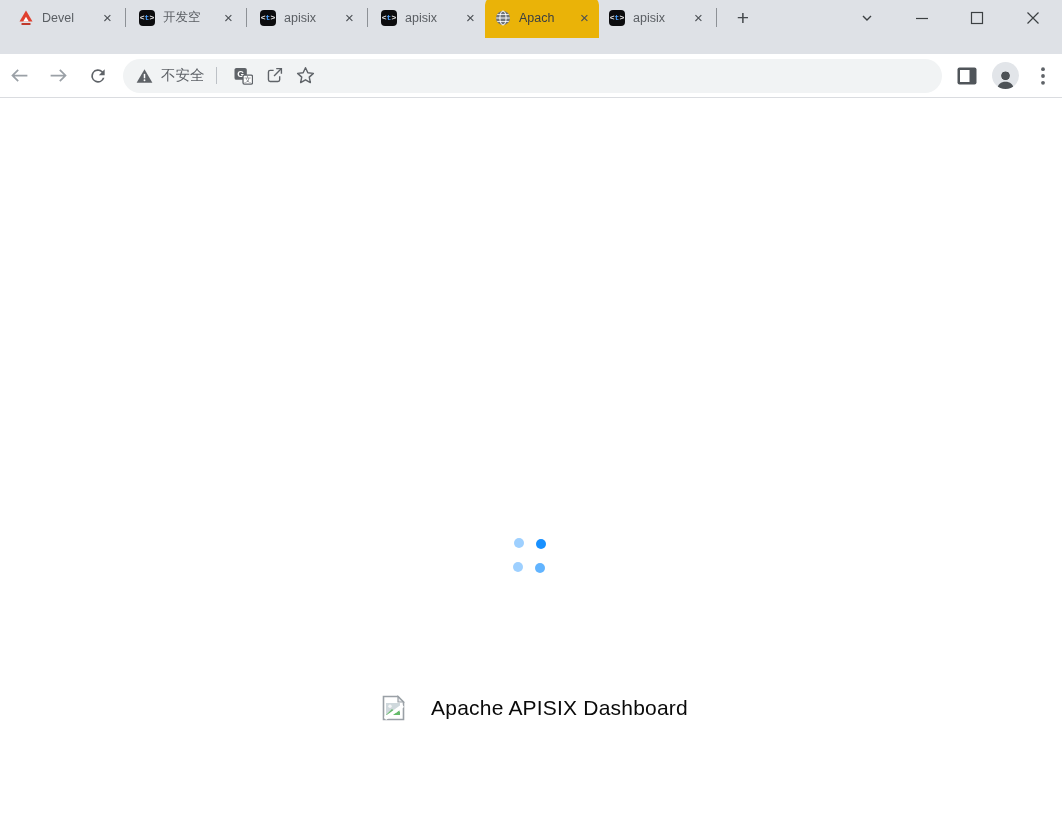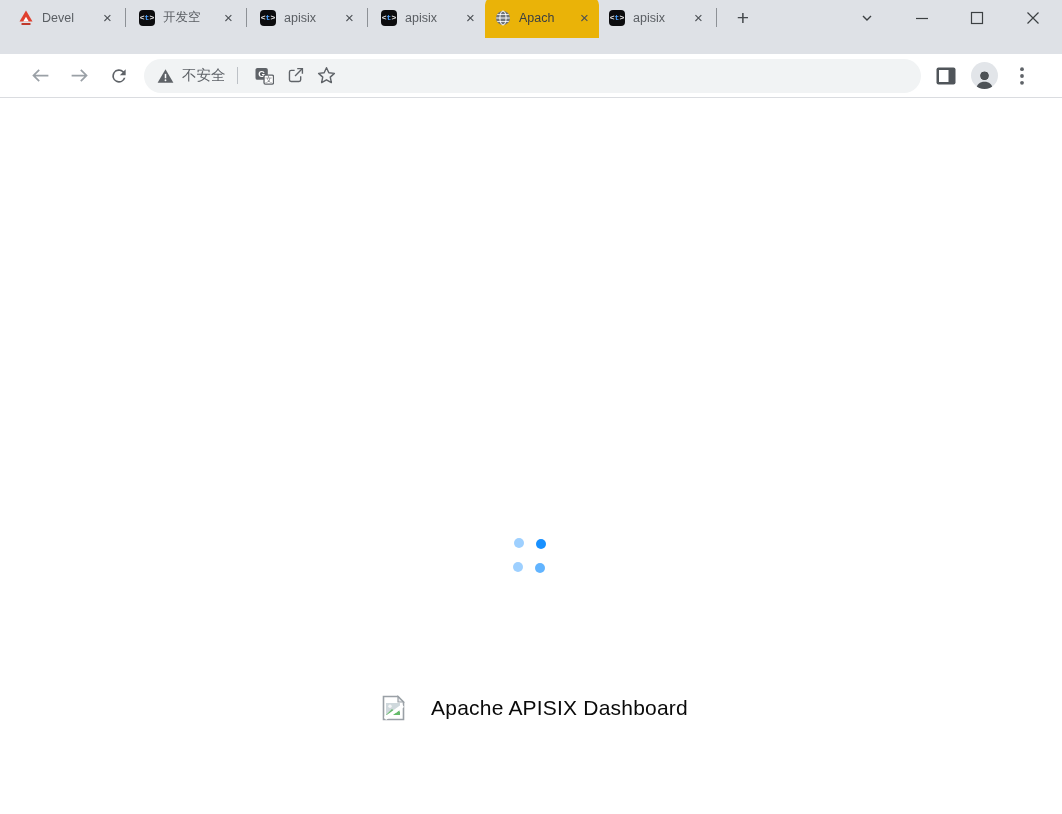--- a/index.html
+++ b/index.html
@@ -39,21 +39,21 @@
   .fav-t .br { color: #e8e8e8; } .fav-t .tl { color: #4da3ff; }
   .newtab-btn {
     width: 28px; height: 28px; margin-left: 9px; border-radius: 50%;
     display: flex; align-items: center; justify-content: center;
     font-size: 21px; font-weight: 300; color: #45494d; align-self: center;
   }
   .win-controls { position: absolute; top: 2px; right: 0; display: flex; height: 32px; }
   .win-btn { width: 55px; height: 32px; display: flex; align-items: center; justify-content: center; }
 
   
-  .toolbar { height: 43px; background: #fff; display: flex; align-items: center; padding: 0 21px; flex: none; }
+  .toolbar { height: 43px; background: #fff; display: flex; align-items: center; padding: 0 0; flex: none; }
   .nav-btn { width: 33px; height: 33px; margin: 0 3px; display: flex; align-items: center; justify-content: center; border-radius: 50%; }
   .omnibox {
     flex: 1; min-width: 0; height: 34px; margin: 0 6px; background: #f1f3f4;
     border-radius: 17px; display: flex; align-items: center; padding: 0 3px 0 13px;
   }
   .sec-label { font-size: 14.5px; color: #5f6368; margin-left: 8px; white-space: nowrap; }
   .omni-sep { width: 1px; height: 17px; background: #bdc1c6; margin: 0 11px; flex: none; }
   .omni-url { flex: 1; min-width: 0; font-size: 15.5px; color: #202124; white-space: nowrap; overflow: hidden; }
   .omni-btn { width: 31px; height: 31px; flex: none; display: flex; align-items: center; justify-content: center; border-radius: 50%; }
   .tb-right-btn { width: 38px; height: 34px; flex: none; display: flex; align-items: center; justify-content: center; }

